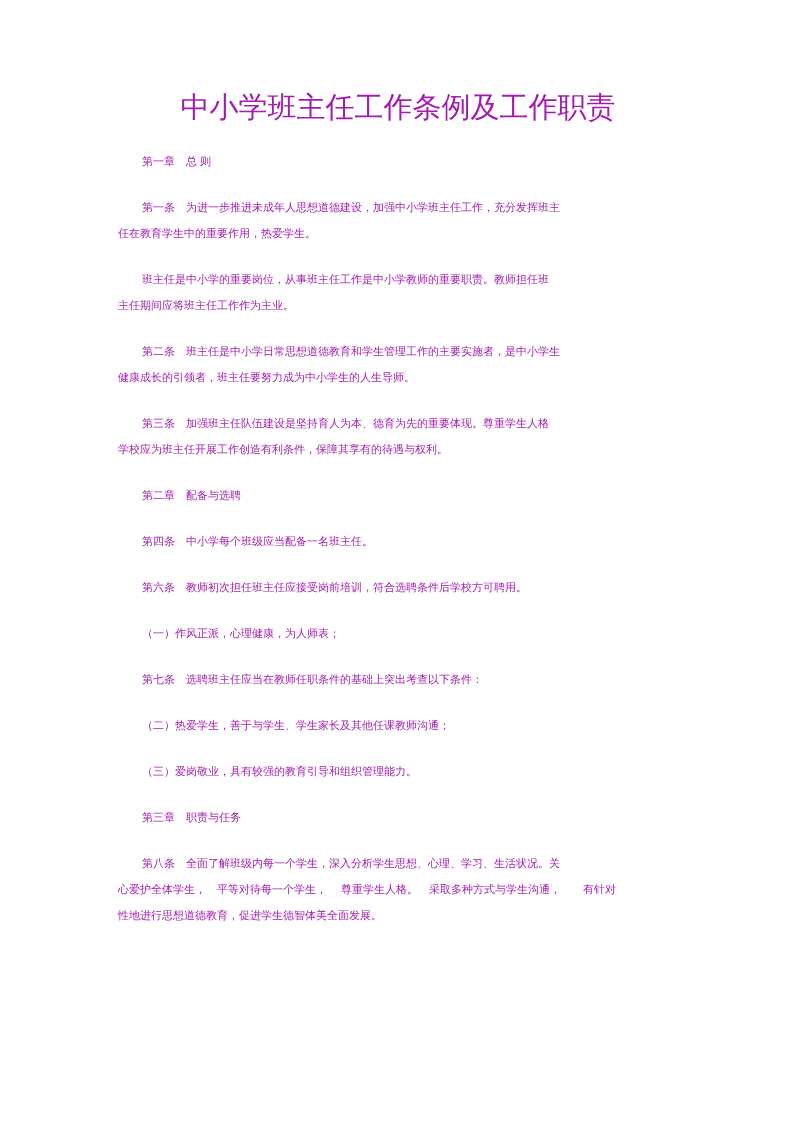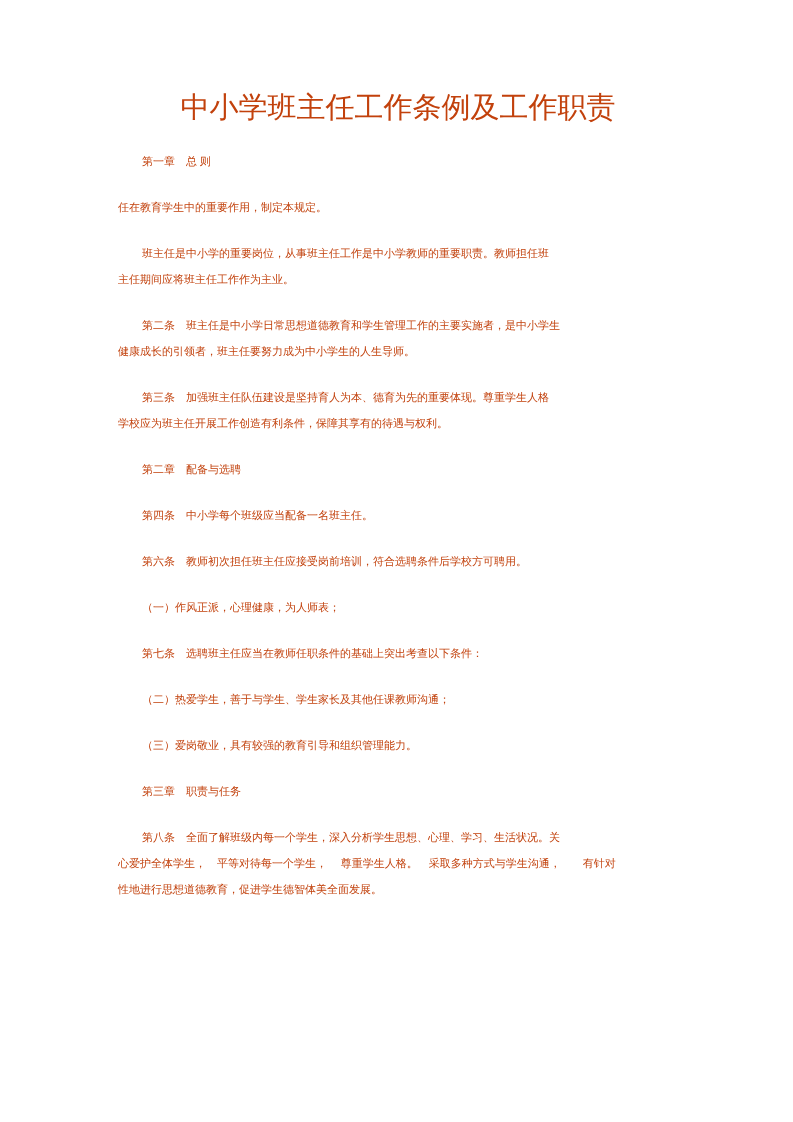--- a/index.html
+++ b/index.html
@@ -6,22 +6,22 @@
     margin: 0;
     padding: 0;
     background: #ffffff;
   }
   .page {
     position: relative;
     width: 793px;
     height: 1122px;
     background: #ffffff;
     overflow: hidden;
-    font-family: Liberation Serif, serif;
-    color: #c2410c;
+    font-family: Liberation Sans, sans-serif;
+    color: #a21caf;
   }
   .content {
     position: absolute;
     left: 118px;
     top: 0;
     width: 560px;
   }
   .doc-title {
     margin: 86px 0 20px 0;
     font-size: 29px;
@@ -47,21 +47,22 @@
 <body>
 
 <div class="page">
   <div class="content">
     <h1 class="doc-title">中小学班主任工作条例及工作职责</h1>
     <div>
         <div class="block heading">
           <div class="line first">第一章　总 则</div>
         </div>
         <div class="block paragraph">
-          <div class="line">任在教育学生中的重要作用，制定本规定。</div>
+          <div class="line first">第一条　为进一步推进未成年人思想道德建设，加强中小学班主任工作，充分发挥班主</div>
+          <div class="line">任在教育学生中的重要作用，热爱学生。</div>
         </div>
         <div class="block paragraph">
           <div class="line first">班主任是中小学的重要岗位，从事班主任工作是中小学教师的重要职责。教师担任班</div>
           <div class="line">主任期间应将班主任工作作为主业。</div>
         </div>
         <div class="block paragraph">
           <div class="line first">第二条　班主任是中小学日常思想道德教育和学生管理工作的主要实施者，是中小学生</div>
           <div class="line">健康成长的引领者，班主任要努力成为中小学生的人生导师。</div>
         </div>
         <div class="block paragraph">

